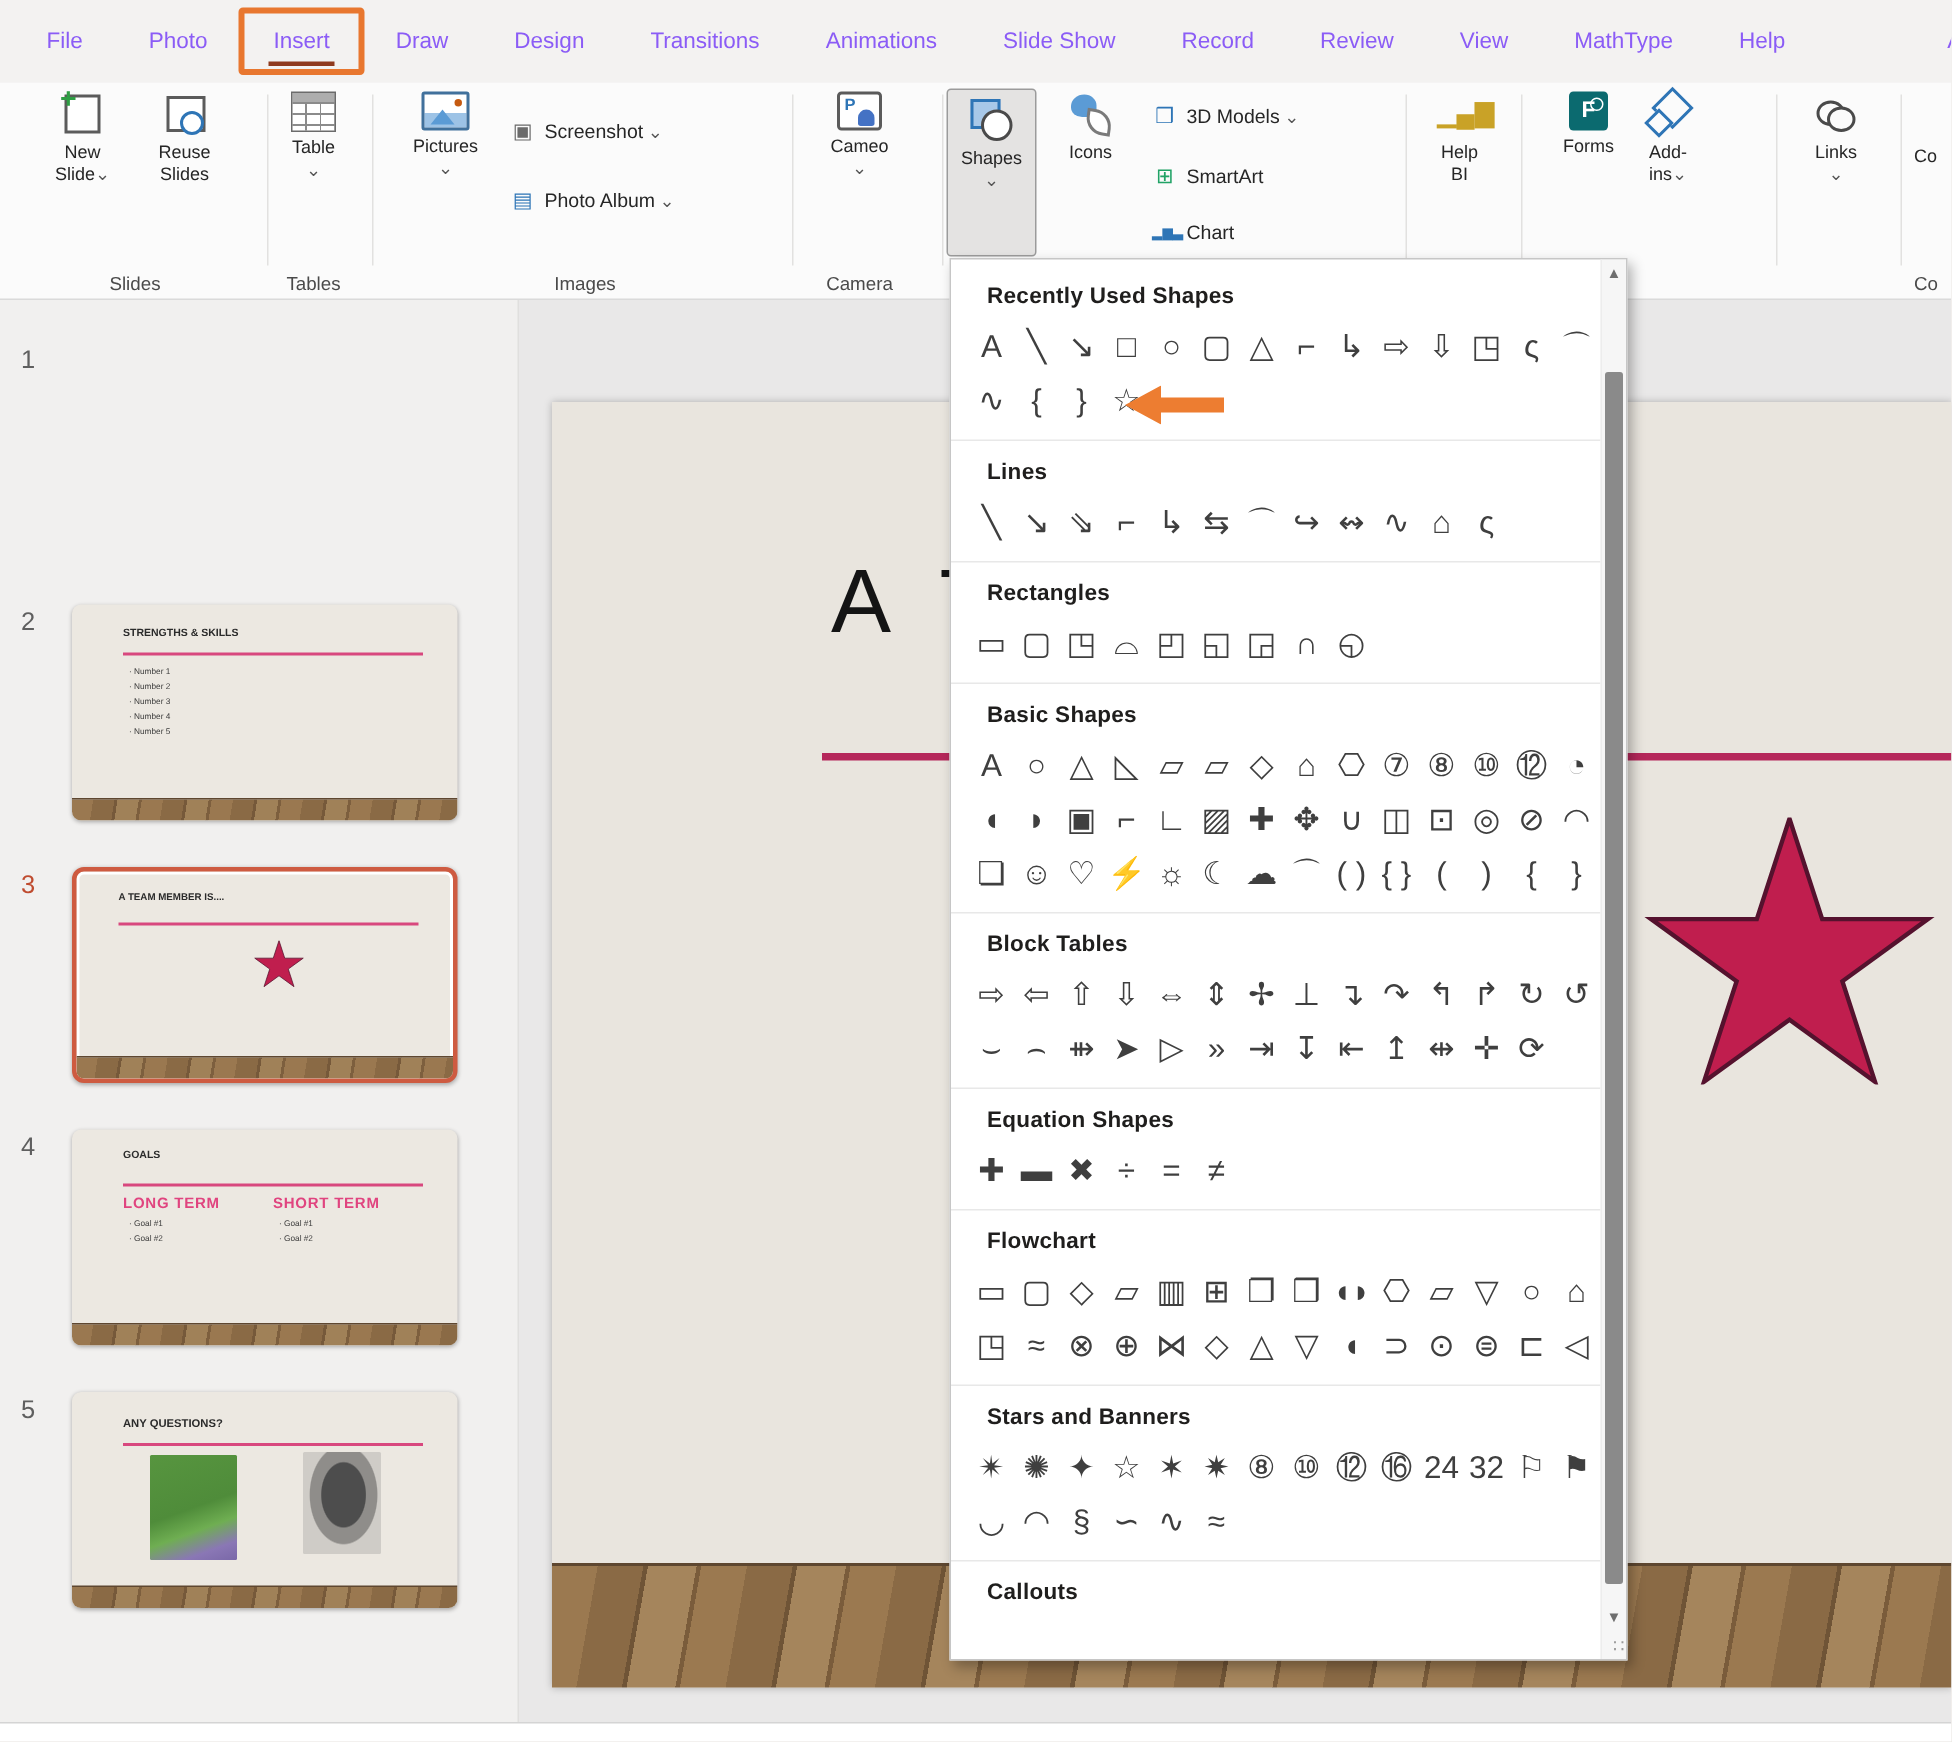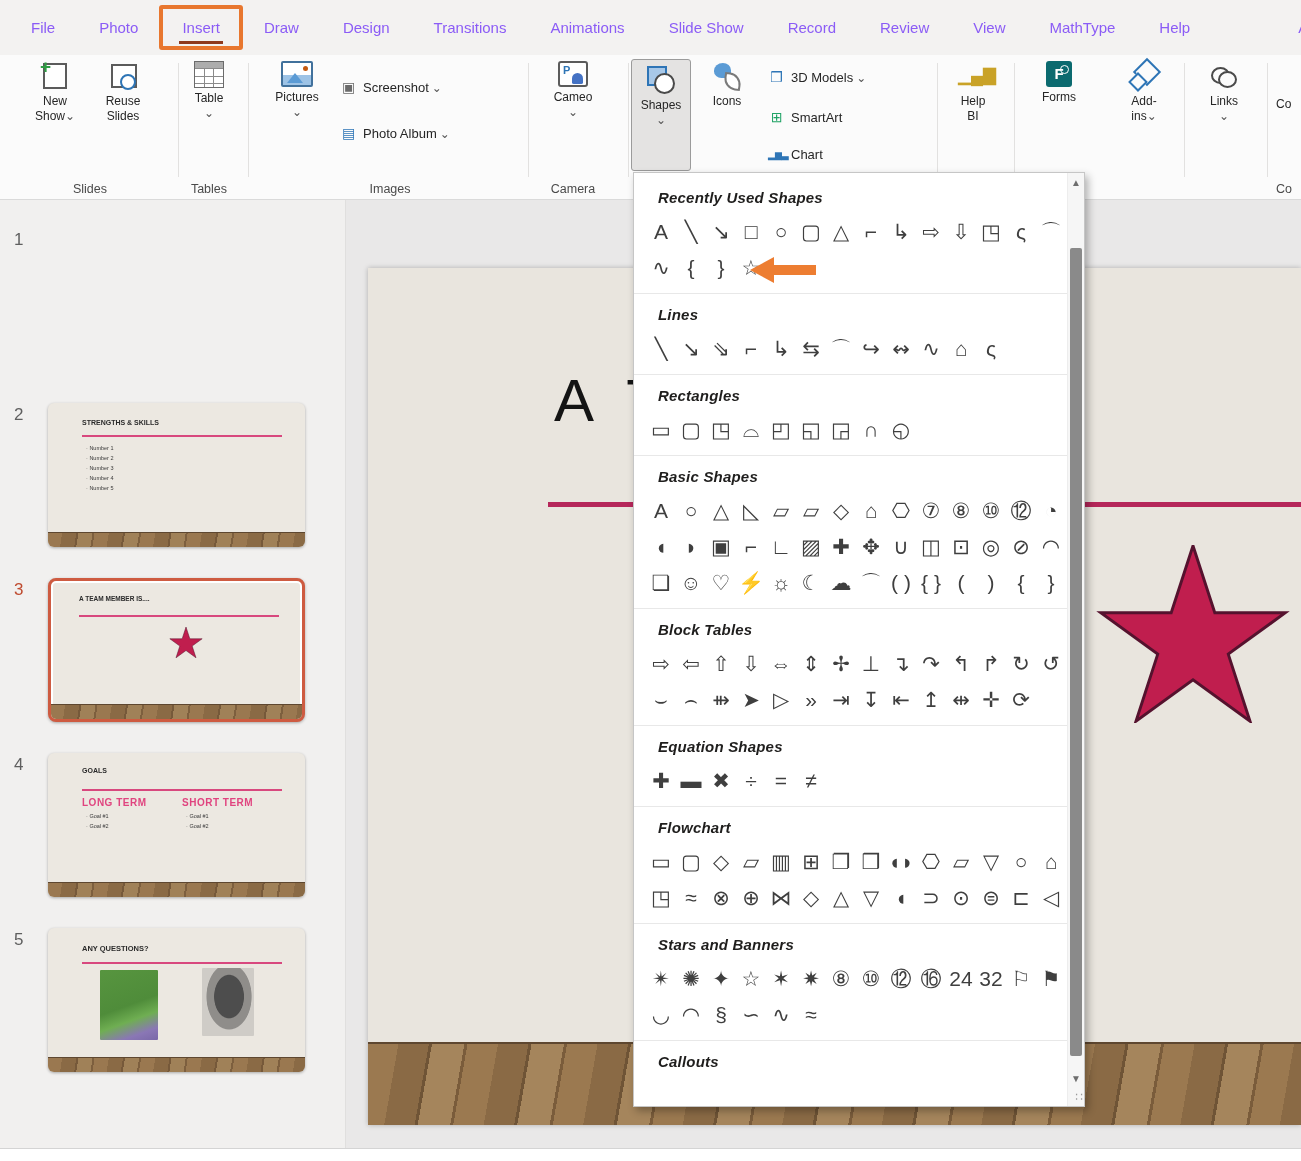--- a/index.html
+++ b/index.html
@@ -89,21 +89,21 @@
   .slide-star{position:absolute; left:728px; top:277px; width:194px; height:178px;}
   .cwood{position:absolute; left:0; right:0; bottom:0; height:83px; border-top:2px solid #5E4730;
      background:repeating-linear-gradient(100deg,#9B7950 0 30px,#8A6A45 30px 60px,#6F5436 60px 63px,#A5855C 63px 95px,#7A5C3B 95px 98px);}
 
   
   .smenu{position:absolute; left:633px; top:172px; width:452px; height:935px; background:#fff;
      border:1px solid #C6C6C6; box-shadow:3px 4px 8px rgba(0,0,0,.3); z-index:30; overflow:hidden; padding-top:4px;}
   .smenu-content{margin-right:17px;}
   .ssec{padding:12px 0 7px 0;}
   .ssec + .ssec{border-top:1px solid #E8E8E8;}
-  .stitle{margin:0 0 8px 24px; font-size:15px; font-weight:bold; color:#1F1E1D; letter-spacing:.2px;font-style:italic;}
+  .stitle{margin:0 0 8px 24px; font-size:15px; font-weight:bold; color:#1F1E1D; letter-spacing:.2px;}
   .srow{display:flex; margin-left:12px; height:36px;}
   .sitem{width:30px; height:36px; line-height:36px; text-align:center; font-size:21px; color:#3F3F3F; cursor:pointer; white-space:nowrap;}
   .sscroll{position:absolute; right:0; top:0; bottom:0; width:17px; background:#F6F6F6; border-left:1px solid #EDEDED;}
   .sarrow{position:absolute; left:0; width:100%; text-align:center; font-size:10px; color:#6E6E6E; cursor:pointer;}
   .sarrow.up{top:4px;} .sarrow.down{bottom:22px;}
   .sthumb{position:absolute; left:2px; width:12px; top:75px; height:808px; background:#8A8A8A; border-radius:2px; cursor:pointer;}
   .sgrip{position:absolute; right:1px; bottom:2px; font-size:12px; color:#9a9a9a;}
 
   
   .annot-arrow{position:absolute; left:750px; top:257px; width:66px; height:26px; z-index:40;}
@@ -140,21 +140,21 @@
     <div class="rdiv" style="left:528px"></div>
     <div class="rdiv" style="left:628px"></div>
     <div class="rdiv" style="left:937px"></div>
     <div class="rdiv" style="left:1014px"></div>
     <div class="rdiv" style="left:1184px"></div>
     <div class="rdiv" style="left:1267px"></div>
 
     <div class="bigbtn" style="left:26px;width:58px">
       <span class="ic ic-new"></span>
       <span class="blbl">New</span>
-      <span class="blbl"><span>Show</span><span class="chevonly"></span></span>
+      <span class="blbl"><span>Slide</span><span class="chevonly"></span></span>
     </div>
     <div class="bigbtn" style="left:92px;width:62px">
       <span class="ic ic-reuse"></span>
       <span class="blbl">Reuse</span>
       <span class="blbl">Slides</span>
     </div>
     <div class="bigbtn" style="left:180px;width:58px">
       <span class="ic ic-table"></span>
       <span class="blbl">Table</span>
       <span class="blbl chevonly"></span>
@@ -202,21 +202,21 @@
     </div>
     <div class="bigbtn" style="left:941px;width:64px">
       <span class="ic ic-pbi">▁▄▇</span>
       <span class="blbl">Help</span>
       <span class="blbl">BI</span>
     </div>
     <div class="bigbtn" style="left:1026px;width:66px">
       <span class="ic ic-forms">F</span>
       <span class="blbl">Forms</span>
     </div>
-    <div class="bigbtn" style="left:1112px;width:64px">
+    <div class="bigbtn" style="left:1080px;width:64px">
       <span class="ic ic-addins"></span>
       <span class="blbl">Add-</span>
       <span class="blbl"><span>ins</span><span class="chevonly"></span></span>
     </div>
     <div class="bigbtn" style="left:1194px;width:60px">
       <span class="ic ic-links"></span>
       <span class="blbl">Links</span>
       <span class="blbl chevonly"></span>
     </div>
     <div class="bigbtn" style="left:1276px;width:50px">

